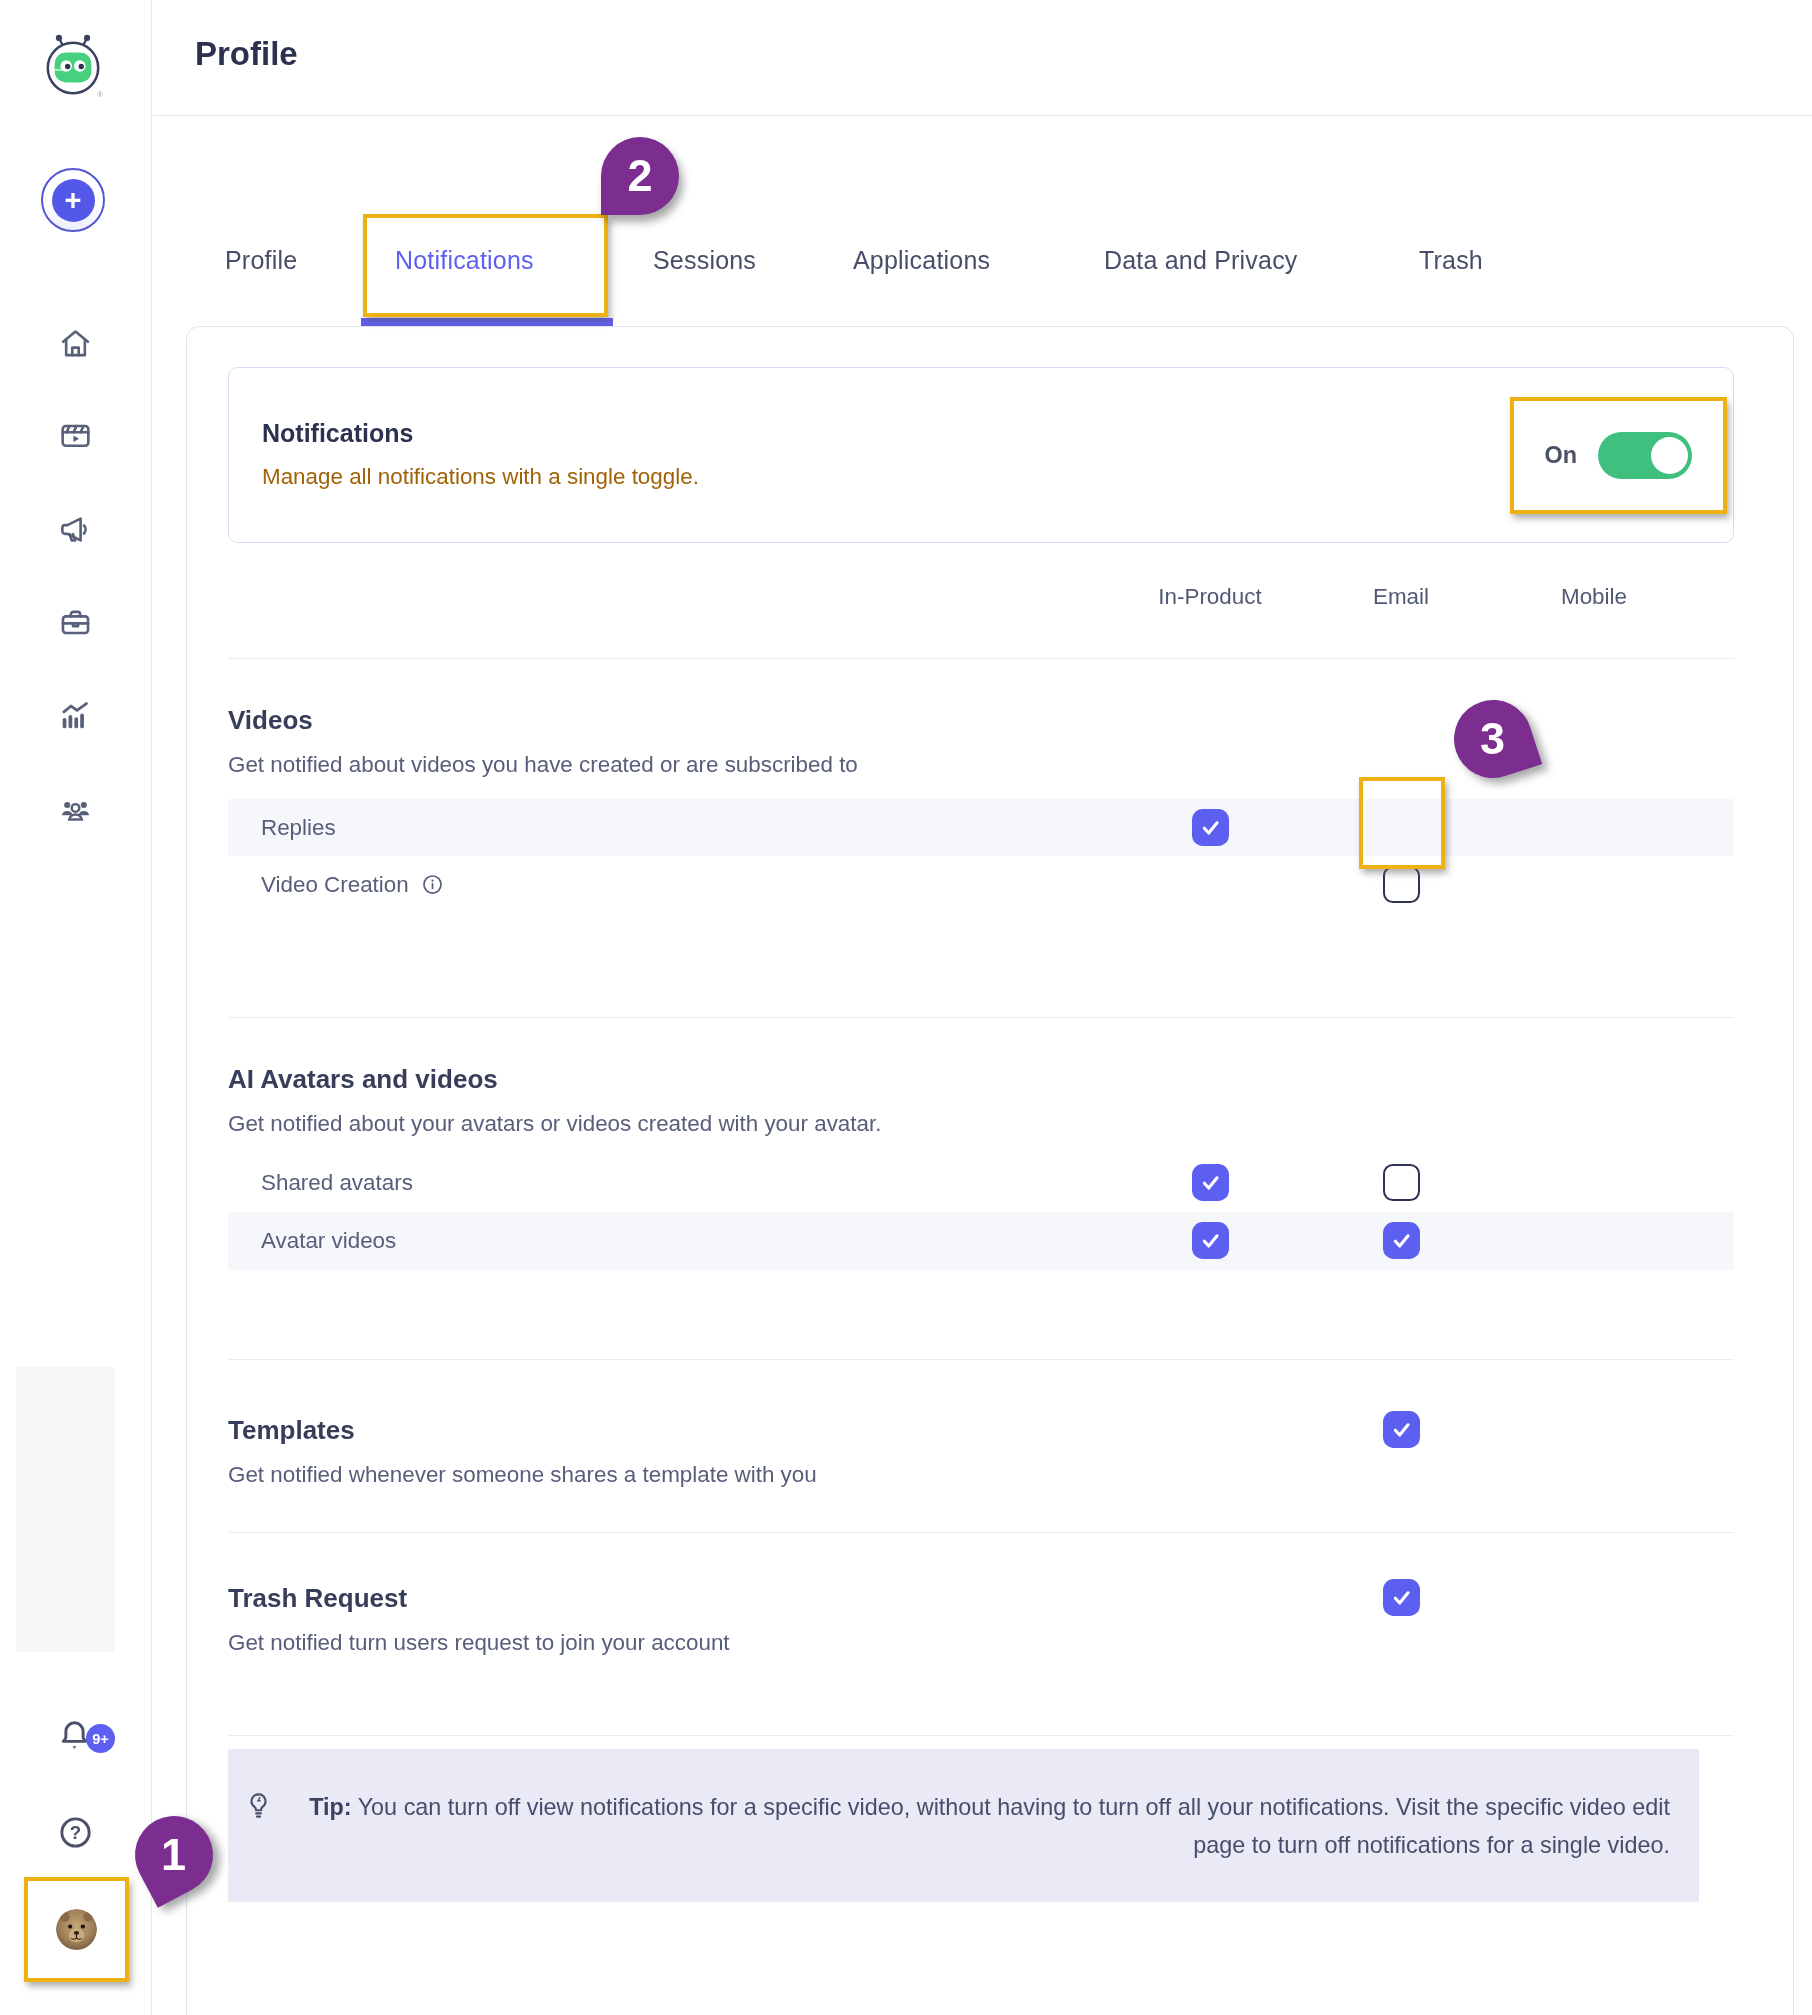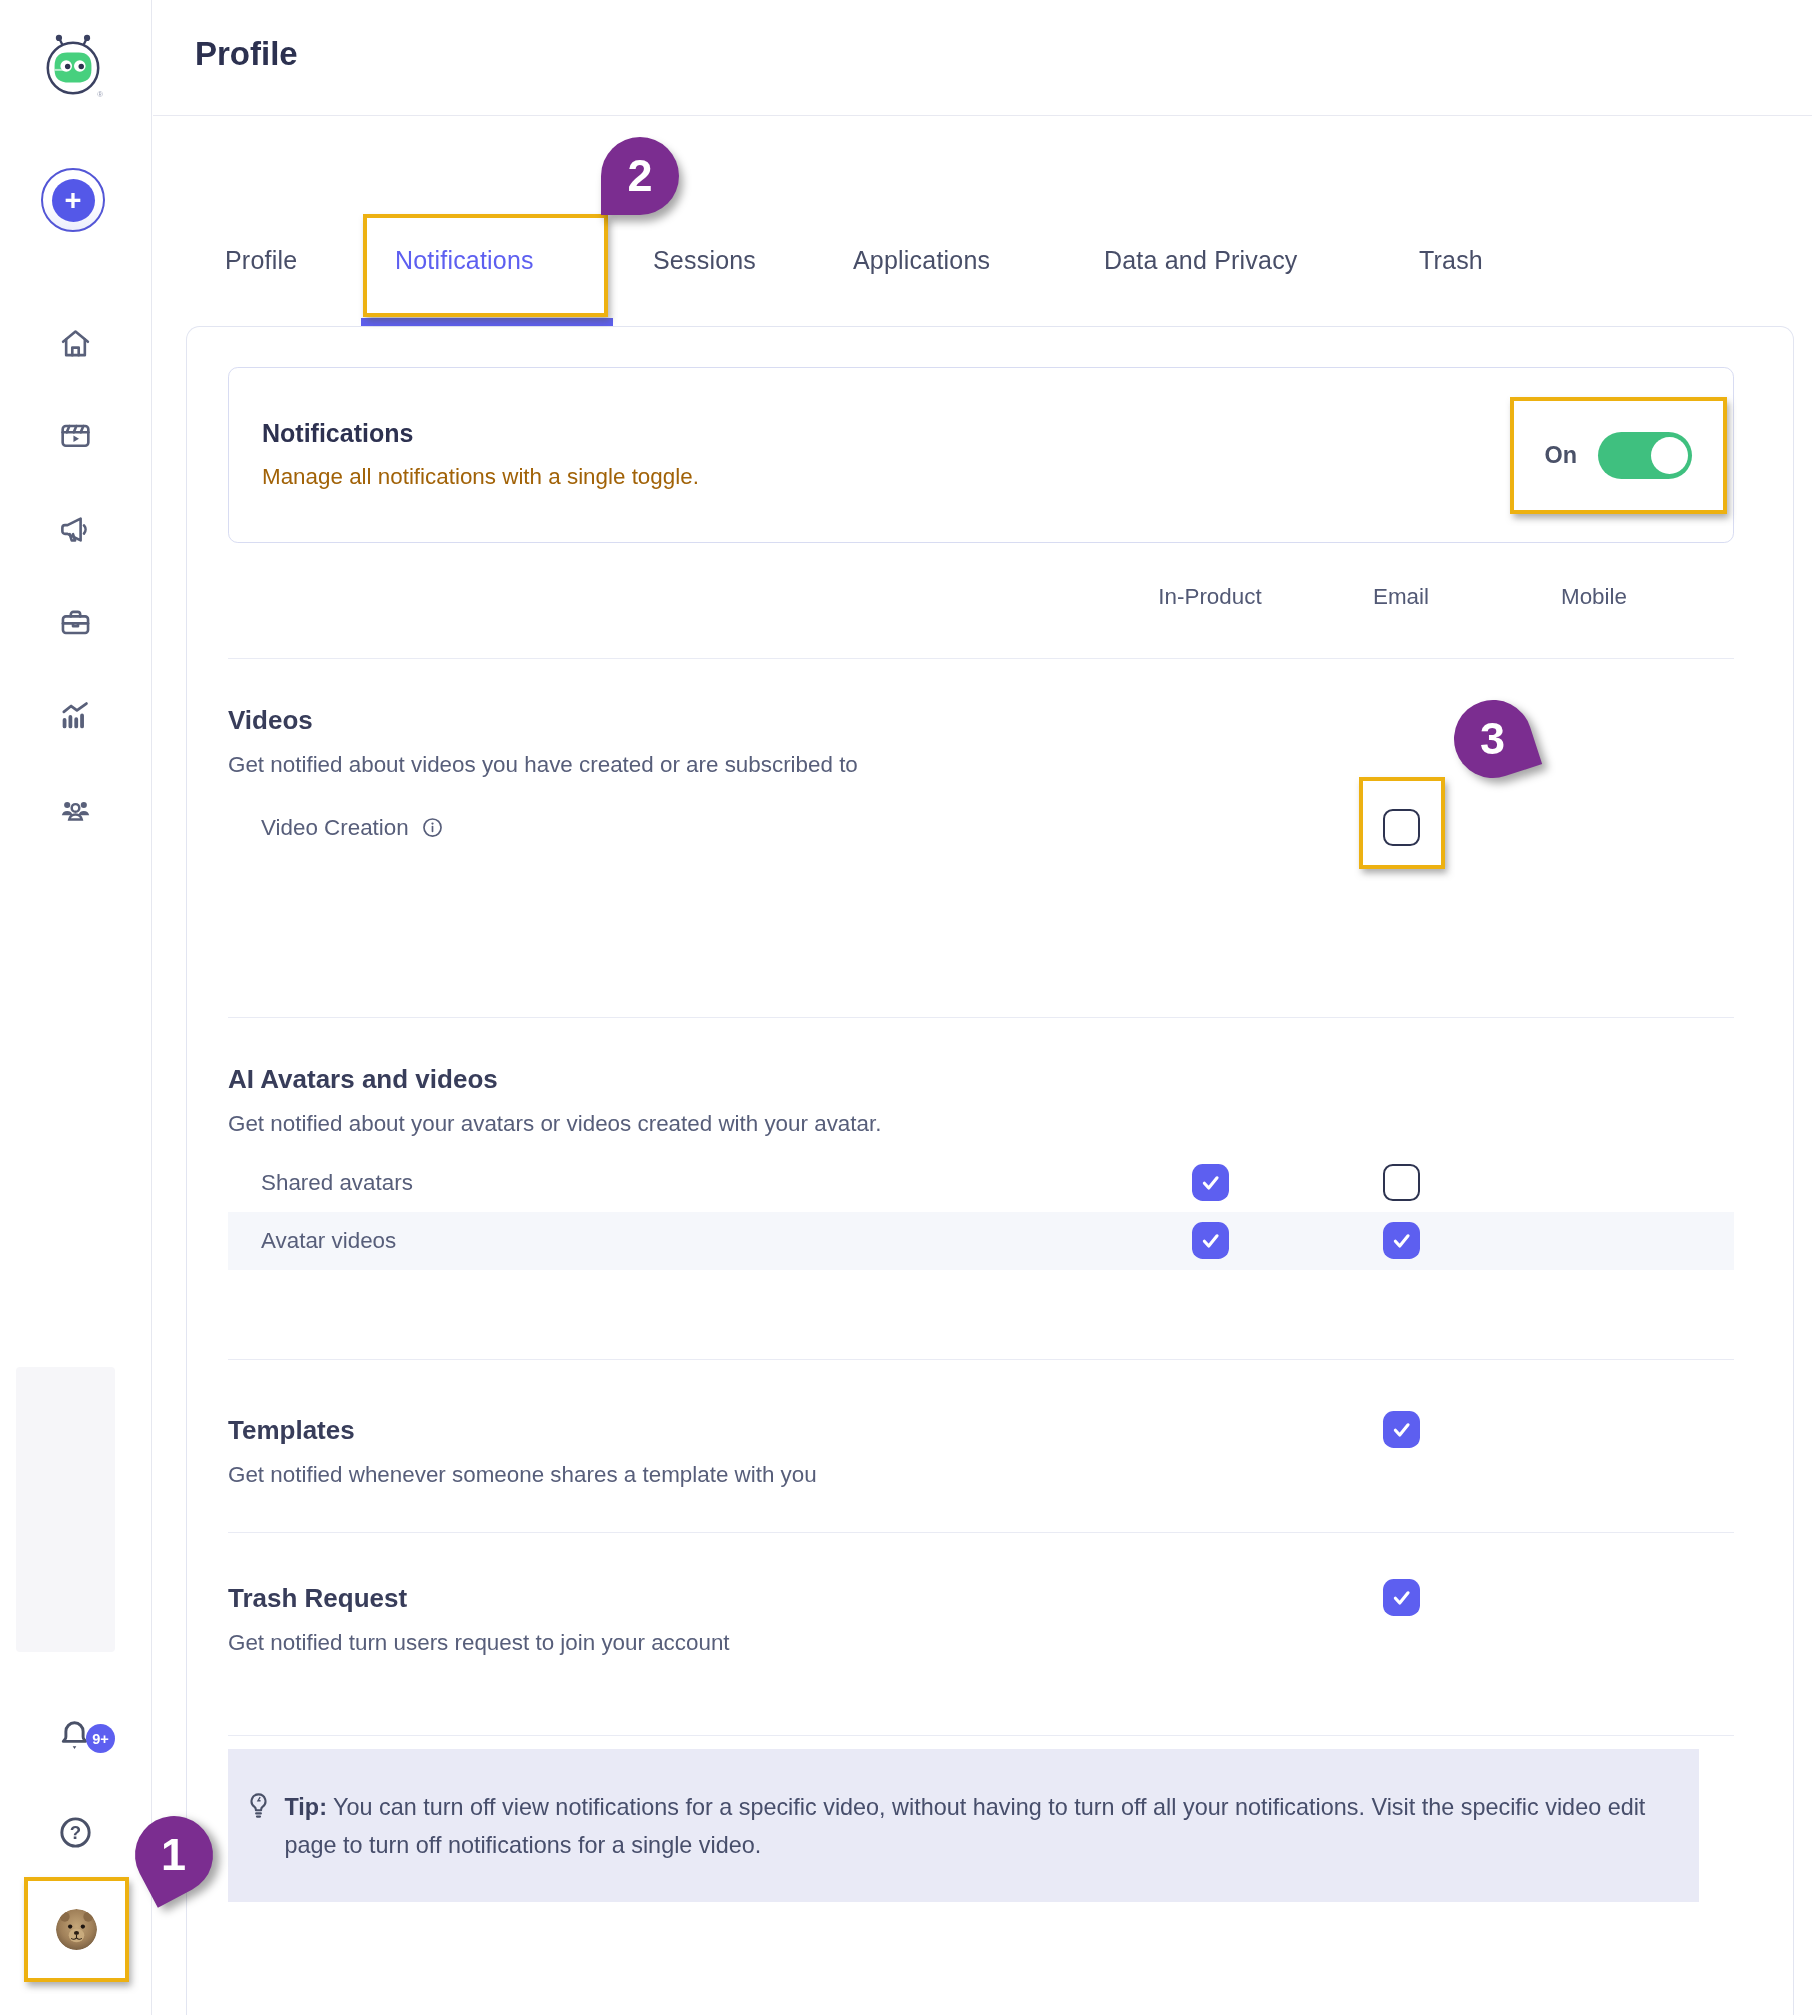--- a/index.html
+++ b/index.html
@@ -56,21 +56,21 @@
 
   .cb { position:absolute; top:9.8px; width:37px; height:37px; border-radius:10.7px; cursor:pointer; }
   .cb.checked { background:#5d5ff0; display:flex; align-items:center; justify-content:center; }
   .cb.unchecked { background:#fff; border:2.4px solid #2d3350; border-radius:9.8px; }
   .cb.c1 { left:964px; } .cb.c2 { left:1155px; } .cb.c3 { left:1348px; }
   .cb.abs { top:auto; } 
 
   .hl-cb-box { position:absolute; left:1172px; top:450px; width:86px; height:92px; border:4.9px solid #edb111; box-shadow:2.9px 4.9px 6.8px rgba(90,90,90,.5); z-index:2; }
 
   .tip { position:absolute; left:41px; top:1422px; width:1471px; height:153px; background:#e9eaf6; display:flex; align-items:flex-start; padding:39px 29px 0 13.7px; gap:9.8px; }
-  .tip-text { font-size:23.4px; color:#474e6b; line-height:38px; }
+  .tip-text { font-size:23.4px; color:#474e6b; line-height:38px;text-align:right; }
   .tip-text b { color:#3c4260; }
 
   svg { display:block; }
 </style>
 </head>
 <body>
 
 <div class="page">
 
   <div class="sidebar">
@@ -217,20 +217,28 @@
 
     <div class="col-head" style="left:1023px">In-Product</div>
     <div class="col-head" style="left:1214px">Email</div>
     <div class="col-head" style="left:1407px">Mobile</div>
     <div class="rule" style="top:331px"></div>
 
     <div class="sec-title" style="top:378px">Videos</div>
     <div class="sec-desc" style="top:425px">Get notified about videos you have created or are subscribed to</div>
 
     <div class="rows" style="top:472px">
+      <div class="row striped">
+        <div class="row-label">Replies</div>
+        <div class="cb checked c1">
+            <svg width="23.4" height="23.4" viewBox="0 0 24 24">
+              <path d="M5.5 12.5l4.5 5L18.5 7" stroke="#fff" stroke-width="3.2" fill="none" stroke-linecap="round" stroke-linejoin="round"></path>
+            </svg>
+          </div>
+      </div>
       <div class="row">
         <div class="row-label">
           <span>Video Creation</span>
           <svg width="25" height="25" viewBox="0 0 24 24">
               <circle cx="12" cy="12" r="8.2" stroke="#575e7a" stroke-width="1.6" fill="none"></circle>
               <path d="M12 11v4.8" stroke="#575e7a" stroke-width="1.6" stroke-linecap="round"></path>
               <circle cx="12" cy="8.2" r="1.1" fill="#575e7a"></circle>
             </svg>
         </div>
         <div class="cb unchecked c2"></div>

